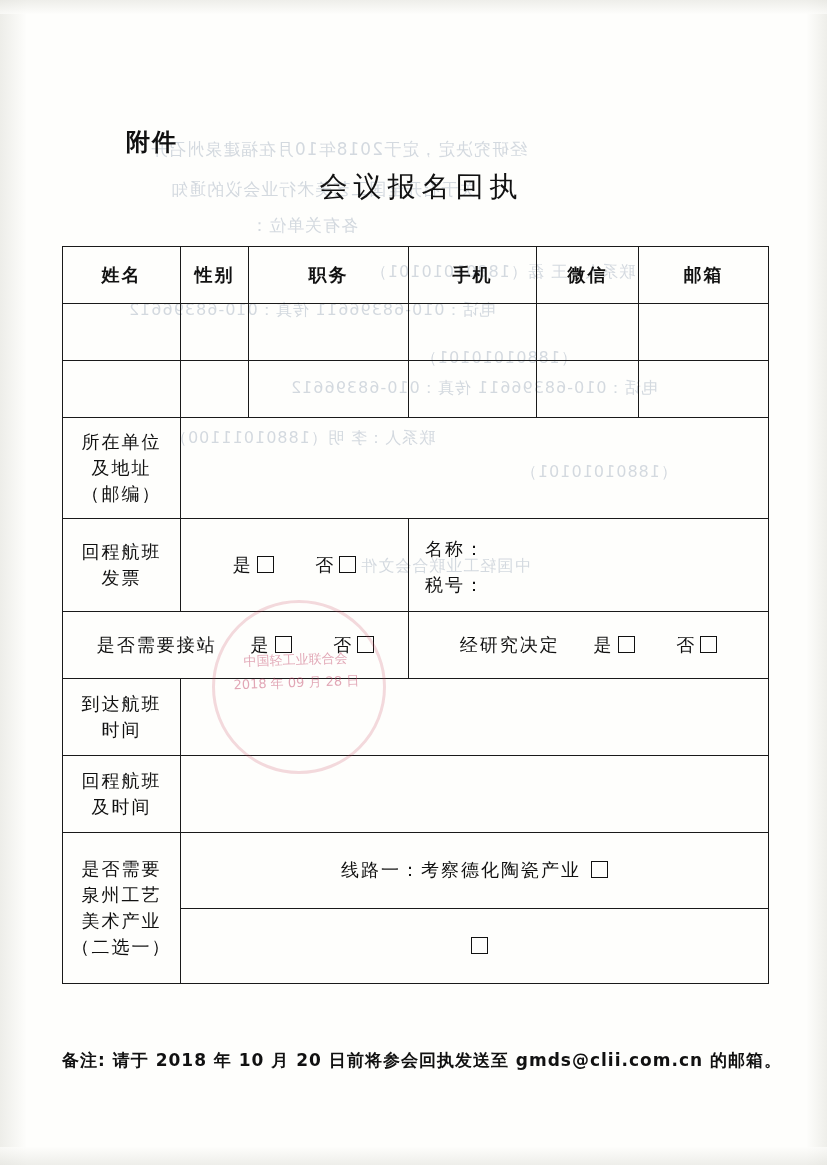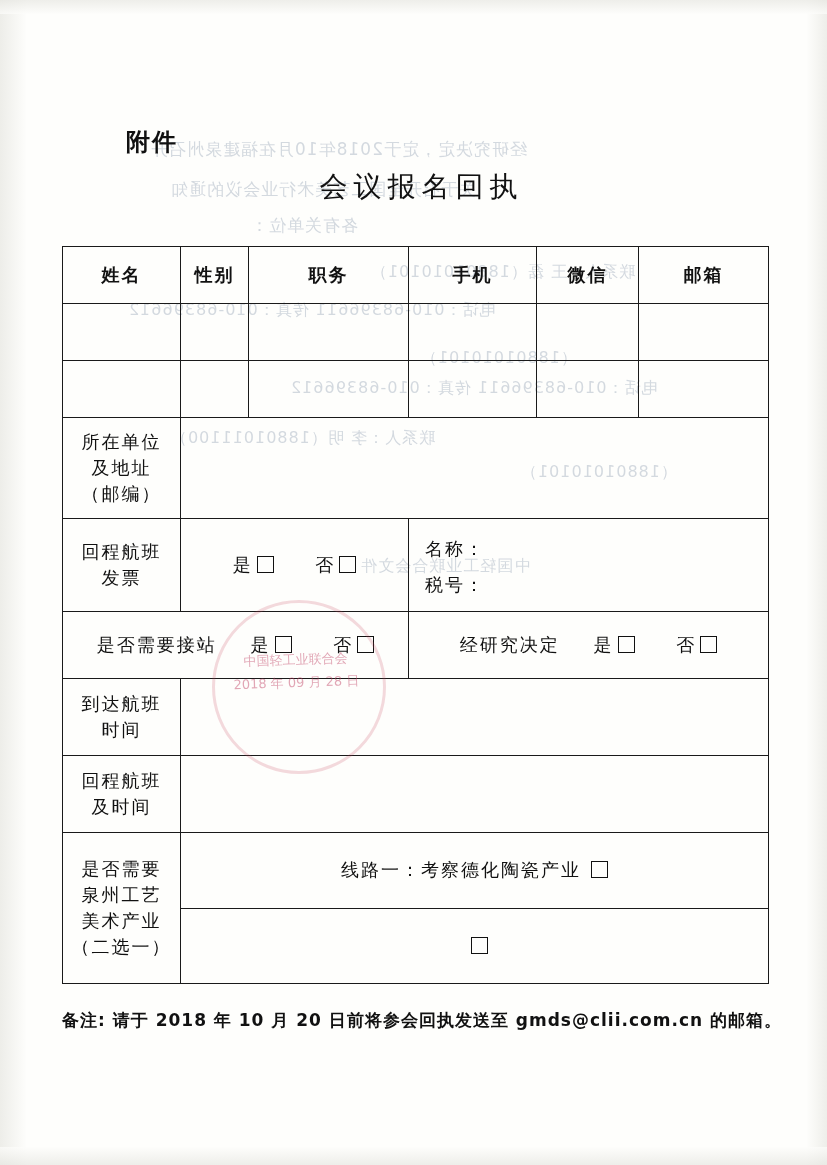--- a/index.html
+++ b/index.html
@@ -125,21 +125,21 @@
   .opt:last-child { margin-right: 0; }
 
   .invoice-lines div { padding: 6px 0 6px 16px; }
   .invoice-lines div:first-child { padding-top: 10px; }
 
   .route-line { padding: 12px 16px; white-space: nowrap; text-align: center; }
 
   .footnote {
     position: absolute;
     left: 62px;
-    top: 1009px;
+    top: 1049px;
     font-size: 17px;
     letter-spacing: 1px;
     font-weight: 600;
   }
   .footnote .email { text-decoration: none; color: #111; }
 
   
   .stamp {
     position: absolute;
     left: 212px;

